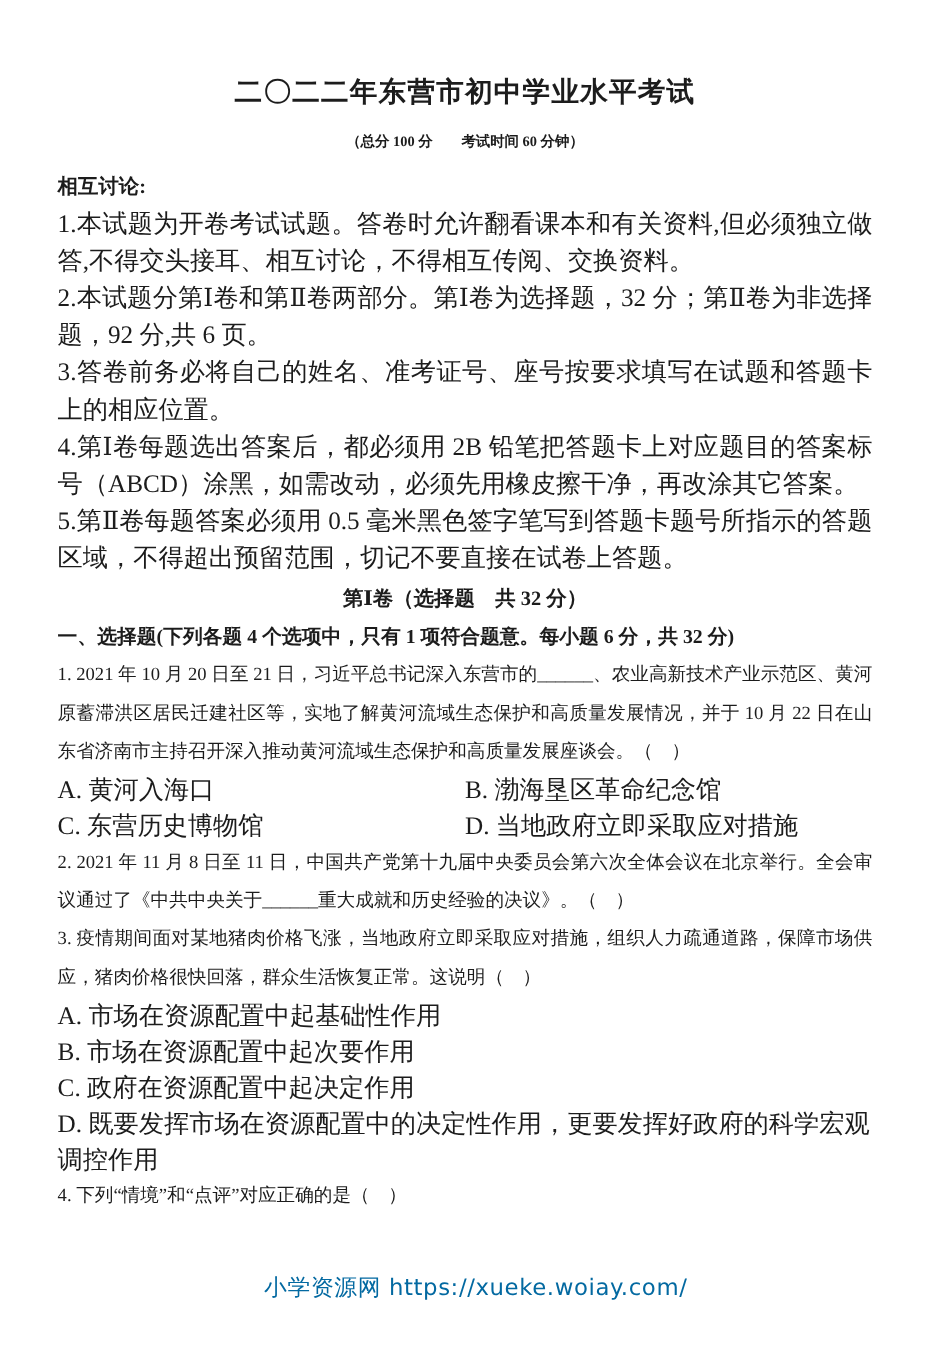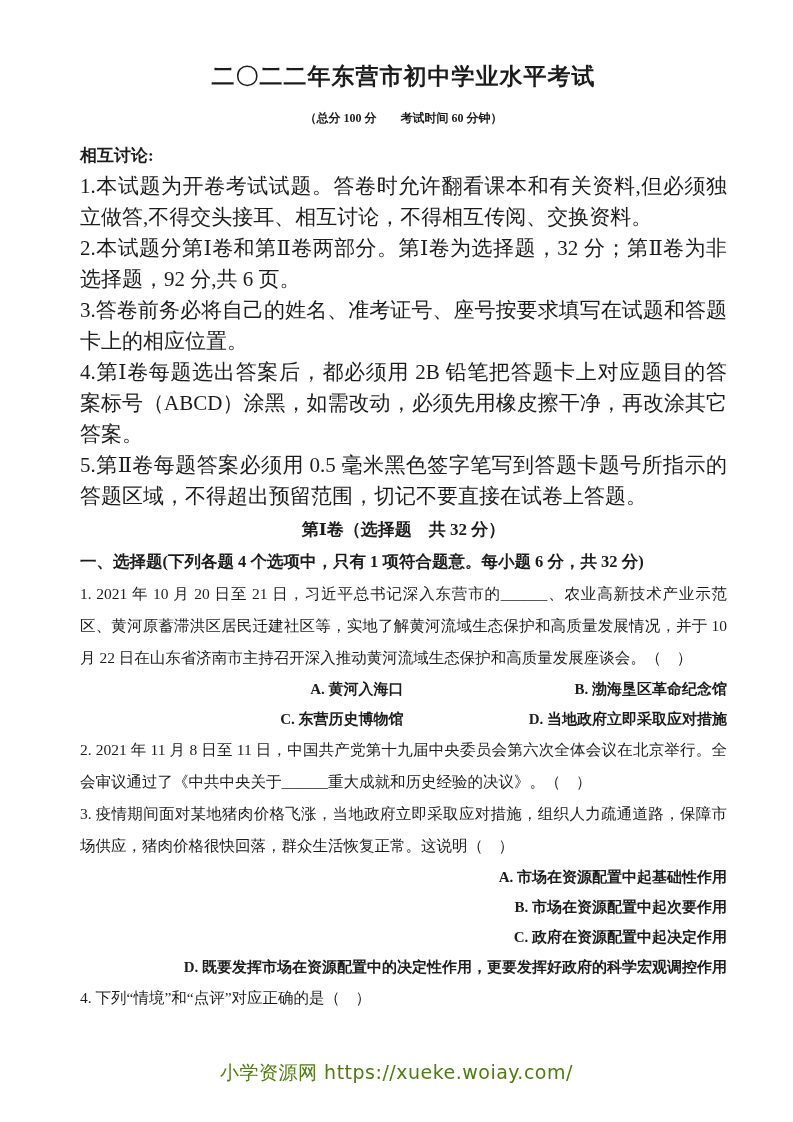--- a/index.html
+++ b/index.html
@@ -5,21 +5,21 @@
   html, body { margin: 0; padding: 0; background: #ffffff; }
   .page {
     position: relative;
     width: 793px;
     height: 1122px;
     background: #ffffff;
     overflow: hidden;
     font-family: "Liberation Serif", "DejaVu Serif", serif;
     color: #1c1c1c;
   }
-  .content { padding: 62px 66px 0 80px; }
+  .content { padding: 62px 66px 0 48px; }
   .title {
     margin: 0;
     text-align: center;
     font-size: 23px;
     font-weight: bold;
     line-height: 30px;
     letter-spacing: 1px;
     white-space: pre;
   }
   .subtitle {
@@ -61,35 +61,35 @@
   }
   .question { margin: 0; }
   .stem {
     margin: 0;
     font-size: 15.5px;
     font-weight: normal;
     line-height: 32px;
     text-align: justify;
     text-justify: inter-ideograph;
   }
-  .options { font-size: 15px; font-weight: bold; text-align: right; }
+  .options { font-size: 21px; font-weight: normal; }
   .options.two-col {
     display: grid;
     grid-template-columns: 1fr 1fr;
   }
   .option { line-height: 30px; }
   .footer {
     position: absolute;
     top: 1060px;
     left: 0;
     width: 100%;
     text-align: center;
     font-family: "DejaVu Sans", "Liberation Sans", sans-serif;
     font-size: 19px;
-    color: #4d7c0f;
+    color: #0369a1;
     letter-spacing: 0.5px;
   }
 </style>
 </head>
 <body>
 
 <div class="page">
   <div class="content">
 
     <h1 class="title">二〇二二年东营市初中学业水平考试</h1>

